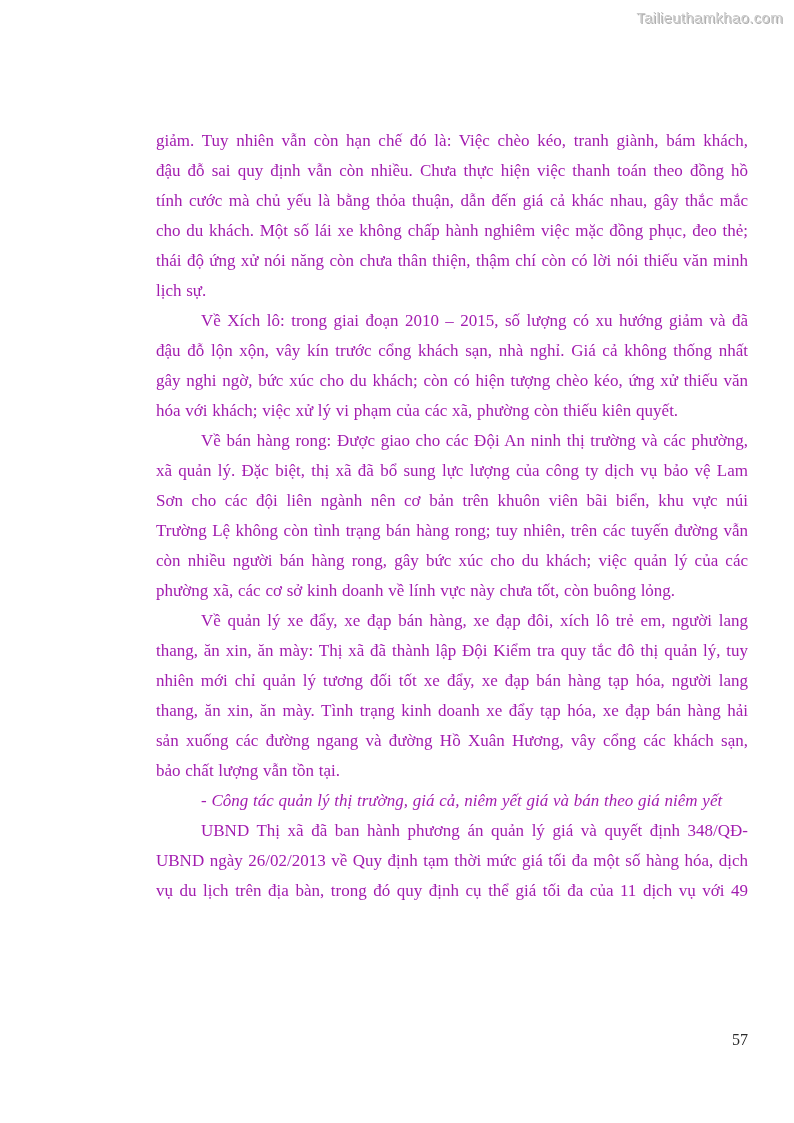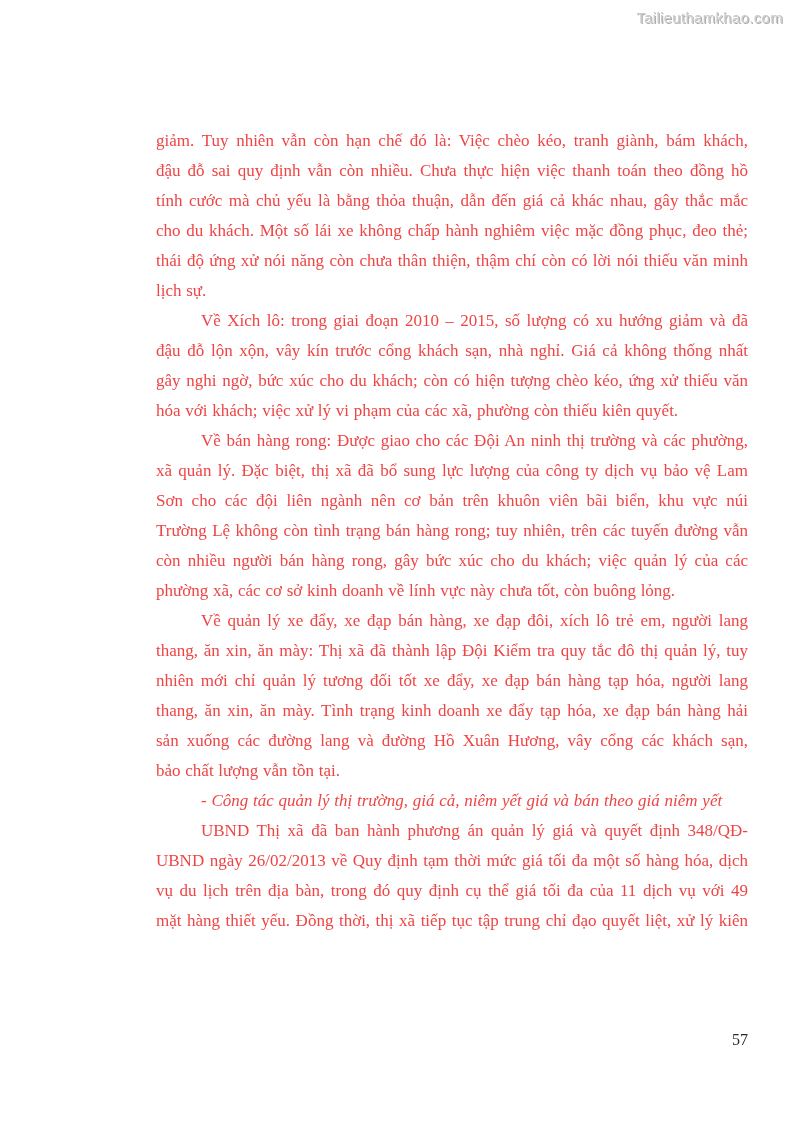--- a/index.html
+++ b/index.html
@@ -26,21 +26,21 @@
     color: #c9c9c9;
     text-shadow: -1px -1px 0 #ffffff, 1px 1px 0 #adadad;
   }
   .body-text {
     position: absolute;
     left: 128px;
     top: 126px;
     width: 592px;
     font-size: 17px;
     line-height: 30px;
-    color: #ef4444;
+    color: #a21caf;
   }
   .para { margin: 0; padding: 0; }
   .line {
     display: block;
     height: 30px;
     overflow: hidden;
     text-align: justify;
     text-align-last: justify;
     word-spacing: 0.5px;
   }
@@ -89,32 +89,31 @@
       <span class="line">Trường Lệ không còn tình trạng bán hàng rong; tuy nhiên, trên các tuyến đường vẫn</span>
       <span class="line">còn nhiều người bán hàng rong, gây bức xúc cho du khách; việc quản lý của các</span>
       <span class="line line--end">phường xã, các cơ sở kinh doanh về lính vực này chưa tốt, còn buông lỏng.</span>
     </p>
 
     <p class="para">
       <span class="line line--indent">Về quản lý xe đẩy, xe đạp bán hàng, xe đạp đôi, xích lô trẻ em, người lang</span>
       <span class="line">thang, ăn xin, ăn mày: Thị xã đã thành lập Đội Kiểm tra quy tắc đô thị quản lý, tuy</span>
       <span class="line">nhiên mới chỉ quản lý tương đối tốt xe đẩy, xe đạp bán hàng tạp hóa, người lang</span>
       <span class="line">thang, ăn xin, ăn mày. Tình trạng kinh doanh xe đẩy tạp hóa, xe đạp bán hàng hải</span>
-      <span class="line">sản xuống các đường lang và đường Hồ Xuân Hương, vây cổng các khách sạn,</span>
+      <span class="line">sản xuống các đường ngang và đường Hồ Xuân Hương, vây cổng các khách sạn,</span>
       <span class="line line--end">bảo chất lượng vẫn tồn tại.</span>
     </p>
 
     <p class="para para--italic">
       <span class="line line--indent line--end">- Công tác quản lý thị trường, giá cả, niêm yết giá và bán theo giá niêm yết</span>
     </p>
 
     <p class="para">
       <span class="line line--indent">UBND Thị xã đã ban hành phương án quản lý giá và quyết định 348/QĐ-</span>
       <span class="line">UBND ngày 26/02/2013 về Quy định tạm thời mức giá tối đa một số hàng hóa, dịch</span>
       <span class="line">vụ du lịch trên địa bàn, trong đó quy định cụ thể giá tối đa của 11 dịch vụ với 49</span>
-      <span class="line">mặt hàng thiết yếu. Đồng thời, thị xã tiếp tục tập trung chỉ đạo quyết liệt, xử lý kiên</span>
     </p>
 
   </div>
 
   <div class="page-number">57</div>
 
 </div>
 
 </body></html>

